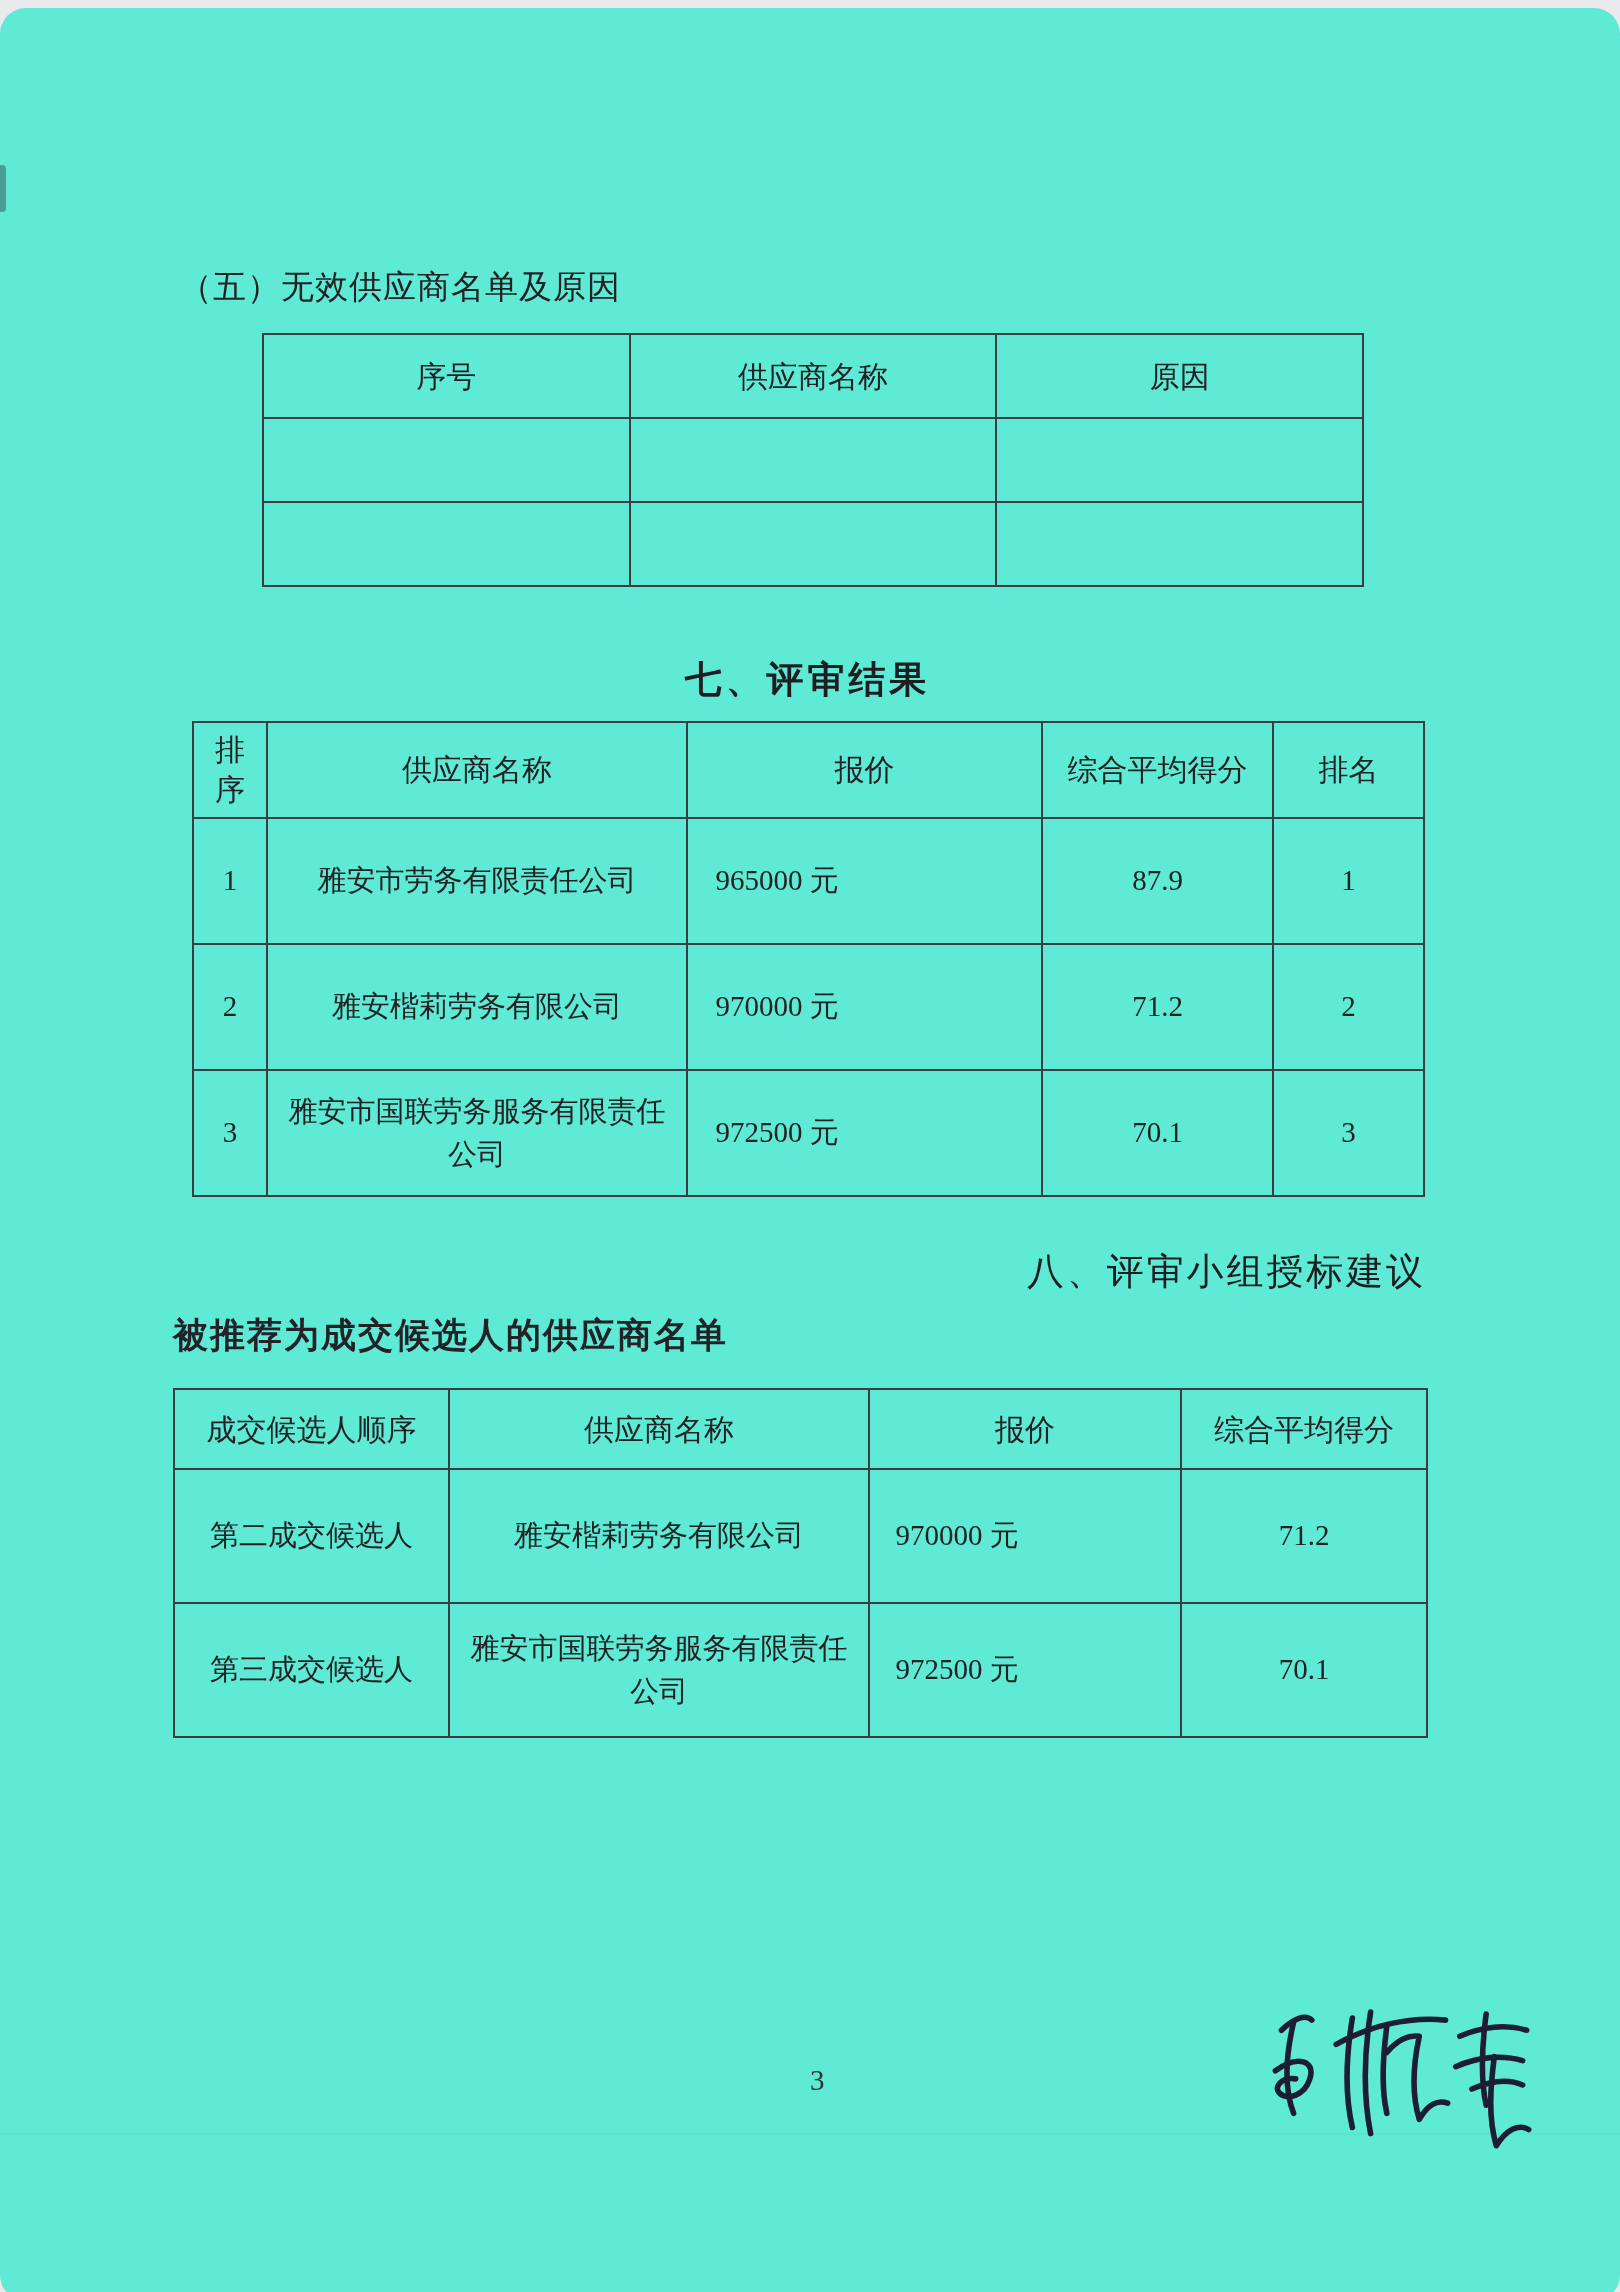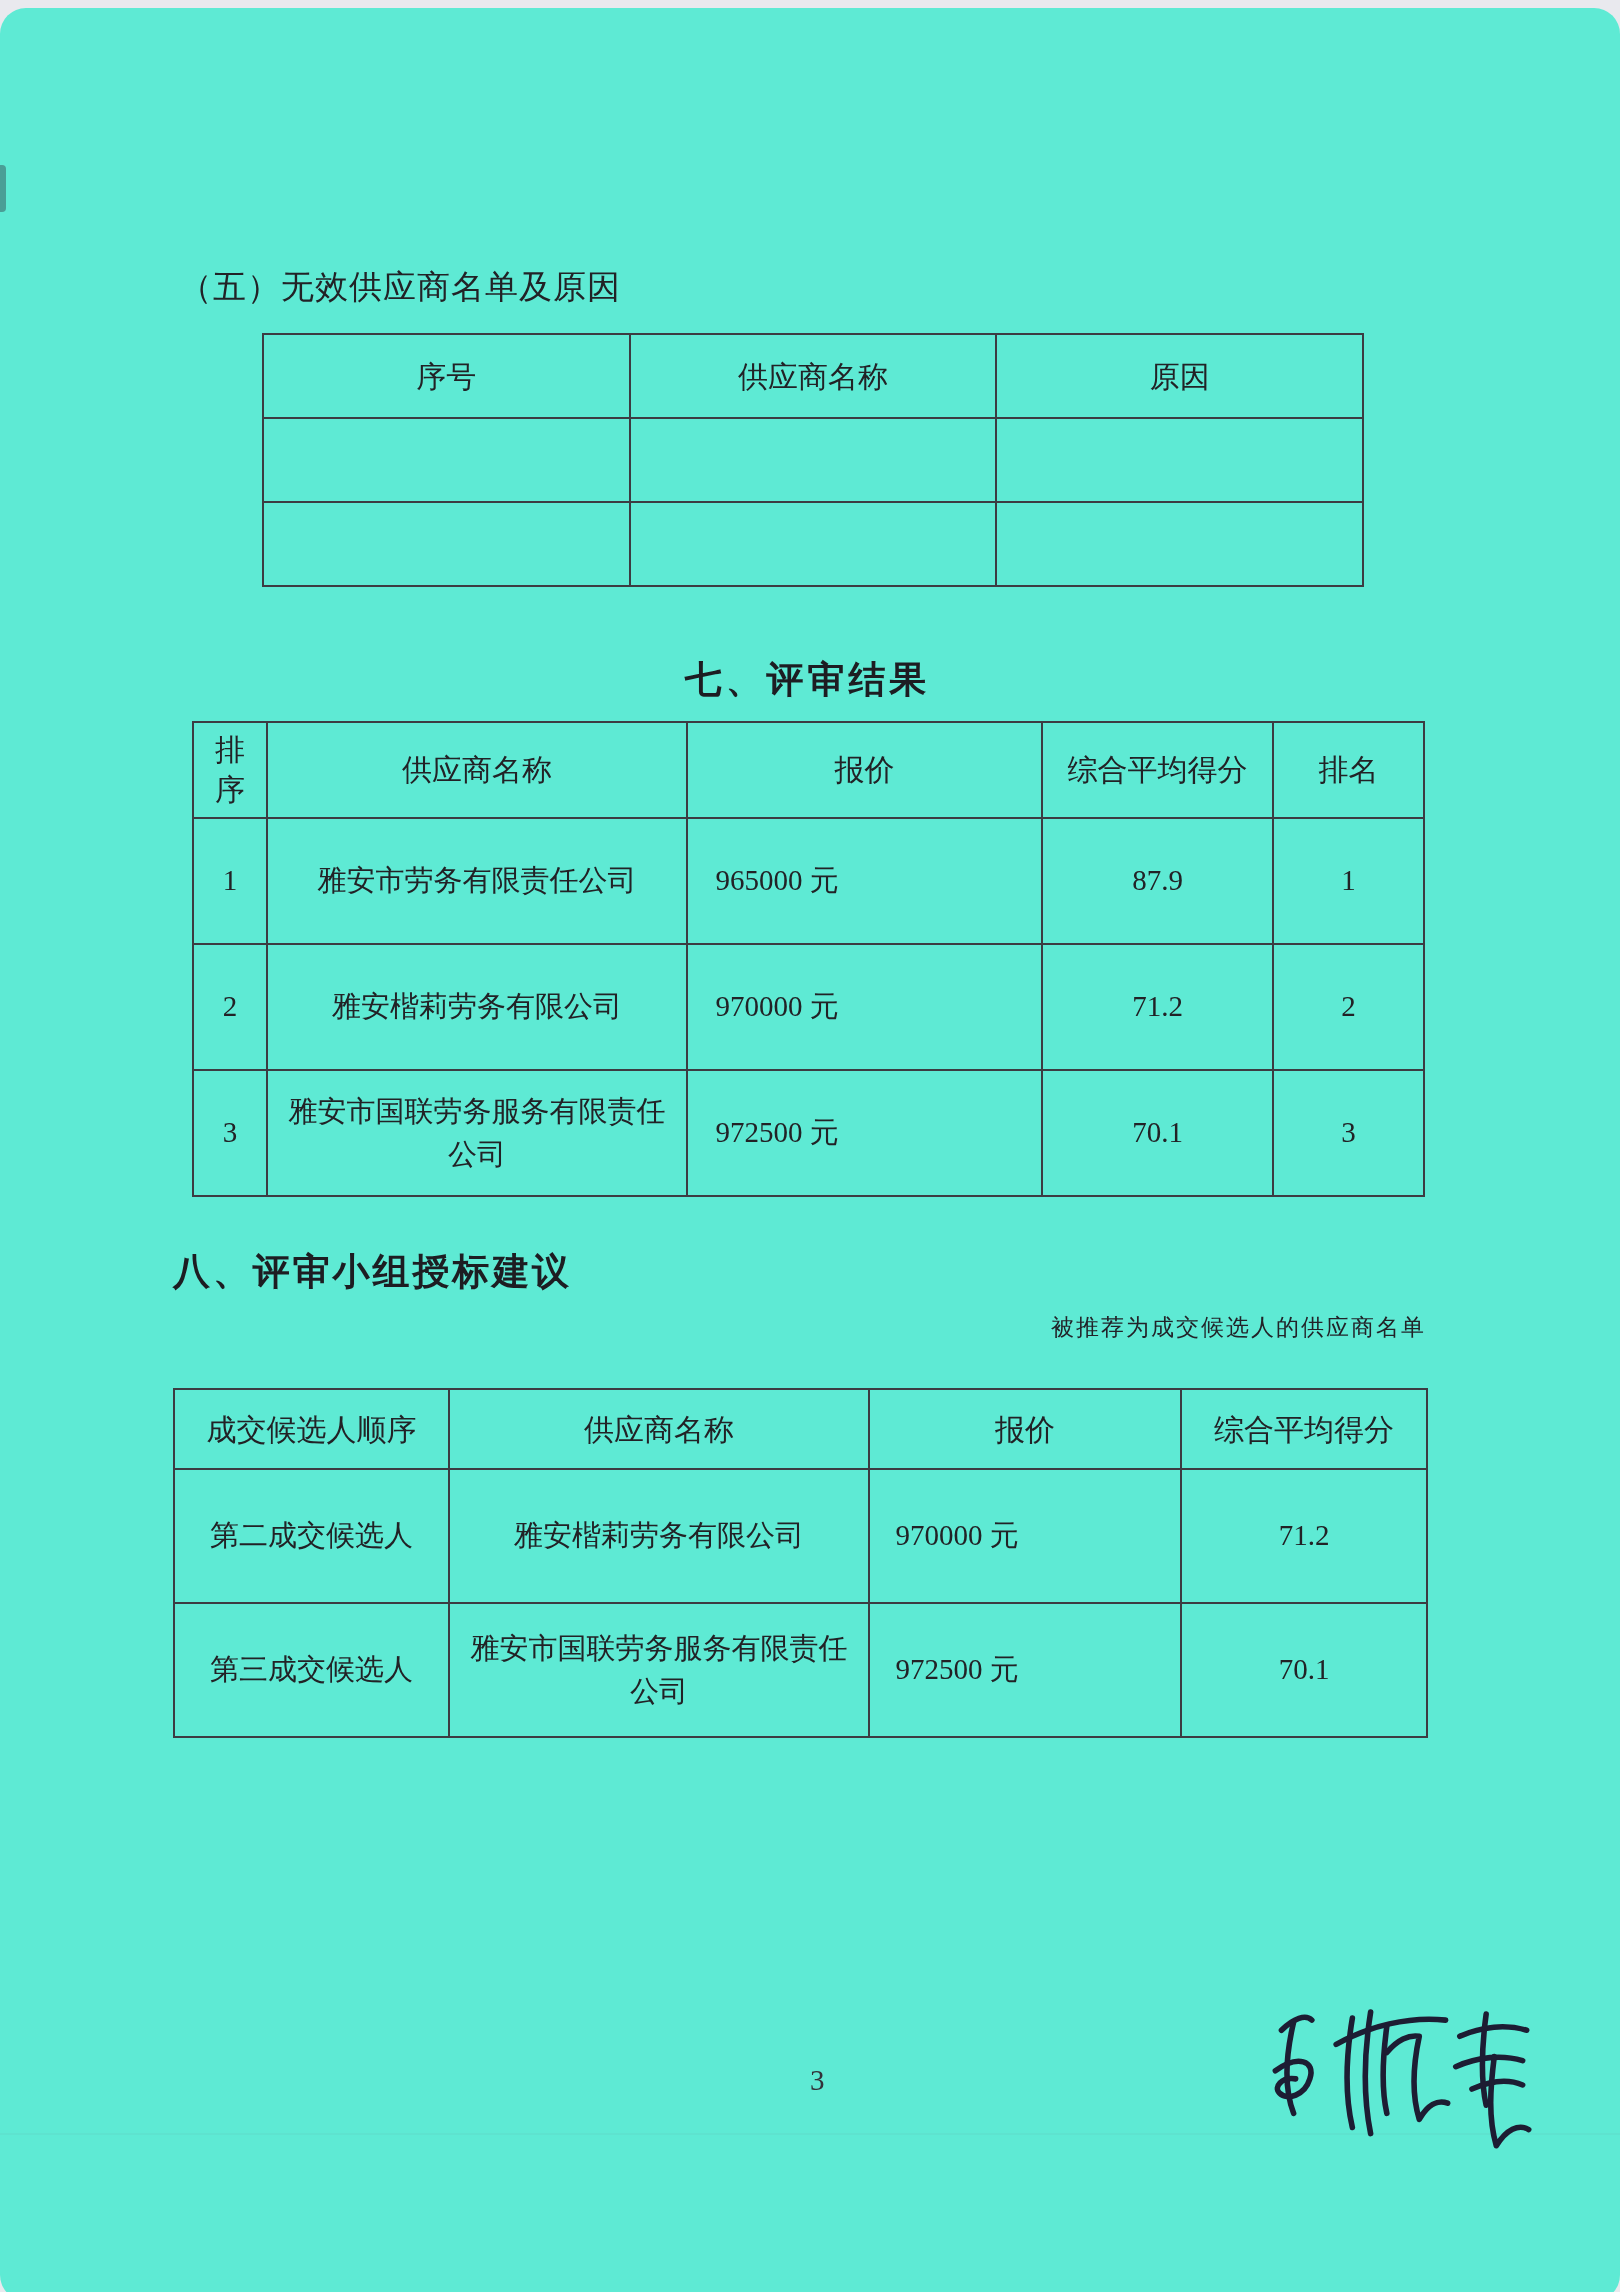--- a/index.html
+++ b/index.html
@@ -62,26 +62,26 @@
   .t3 td:nth-child(2){padding:0 13.7px;}
   .t3 tbody td:nth-child(3){text-align:left;padding-left:25.5px;}
 
   .title7{
     position:absolute;left:192px;top:647px;width:1231px;
     text-align:center;font-size:37px;font-weight:600;letter-spacing:3.9px;
     color:#1d1d22;
   }
   .title8{
     position:absolute;left:173px;top:1239px;width:1253px;
-    text-align:left;font-size:37px;font-weight:700;letter-spacing:2.9px;
+    text-align:right;font-size:37px;font-weight:400;letter-spacing:2.9px;
     color:#1d1d22;
   }
   .subtitle8{
     position:absolute;left:173px;top:1304px;width:1253px;
-    text-align:right;font-size:23px;font-weight:400;letter-spacing:2px;
+    text-align:left;font-size:35px;font-weight:700;letter-spacing:2px;
     color:#222228;
   }
 
   .pagenum{
     position:absolute;left:810px;top:2056px;
     font-size:29px;color:#33333a;
   }
 
   .signature{
     position:absolute;left:1247px;top:1982px;

